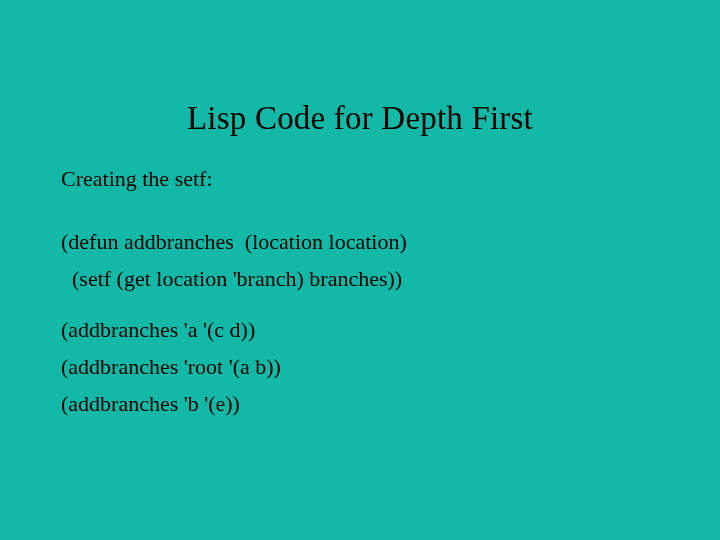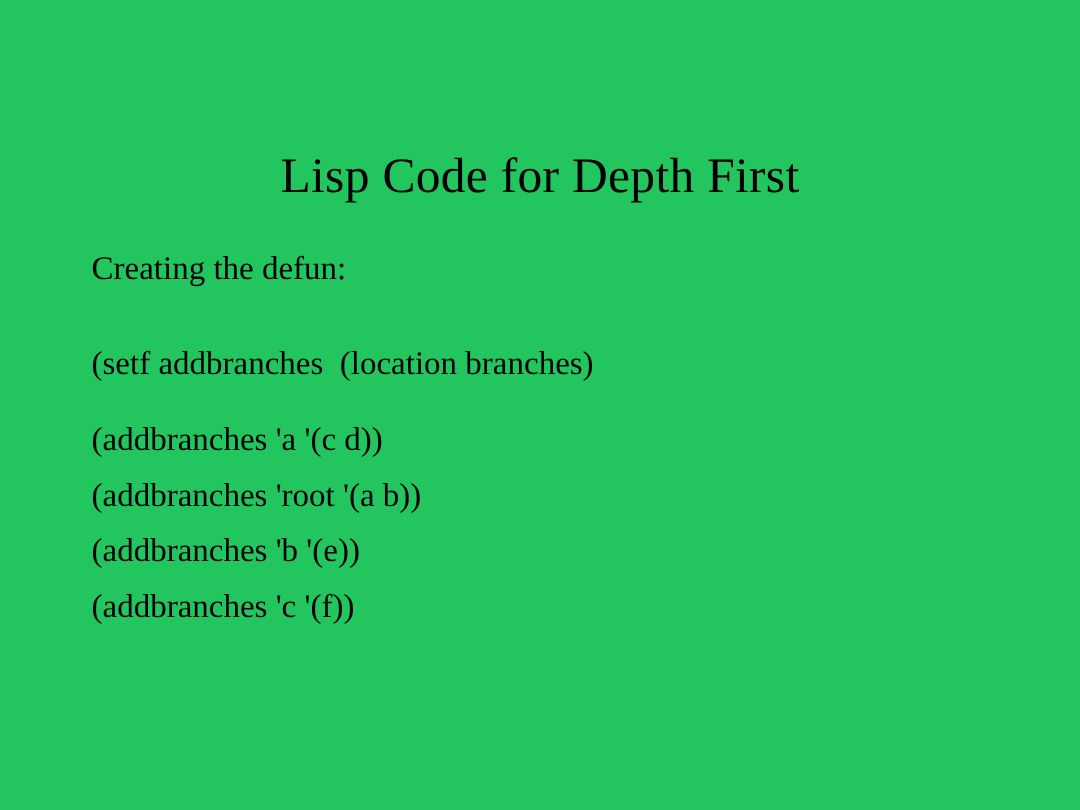--- a/index.html
+++ b/index.html
@@ -13,21 +13,21 @@
     background: #ffffff;
     font-family: "Liberation Serif", "DejaVu Serif", serif;
     color: #000000;
     overflow: hidden;
   }
 
   .slide {
     position: relative;
     width: 720px;
     height: 540px;
-    background: #22c55e;
+    background: #14b8a6;
   }
 
   
   .slide-title {
     position: absolute;
     left: 0;
     top: 76px;
     width: 720px;
     text-align: center;
     font-size: 33px;
@@ -69,30 +69,30 @@
 </style>
 </head>
 <body>
 
 <div class="slide">
 
   <h1 class="slide-title">Lisp Code for Depth First</h1>
 
   <div class="body-area">
 
-    <div class="body-line caption-line">Creating the defun:</div>
+    <div class="body-line caption-line">Creating the setf:</div>
 
     <div class="code-block">
-      <div class="body-line">(setf addbranches  (location branches)</div>
+      <div class="body-line">(defun addbranches  (location location)</div>
+      <div class="body-line">  (setf (get location 'branch) branches))</div>
     </div>
 
     <div class="block-gap"></div>
 
     <div class="code-block">
       <div class="body-line">(addbranches 'a '(c d))</div>
       <div class="body-line">(addbranches 'root '(a b))</div>
       <div class="body-line">(addbranches 'b '(e))</div>
-      <div class="body-line">(addbranches 'c '(f))</div>
     </div>
 
   </div>
 
 </div>
 
 </body></html>

